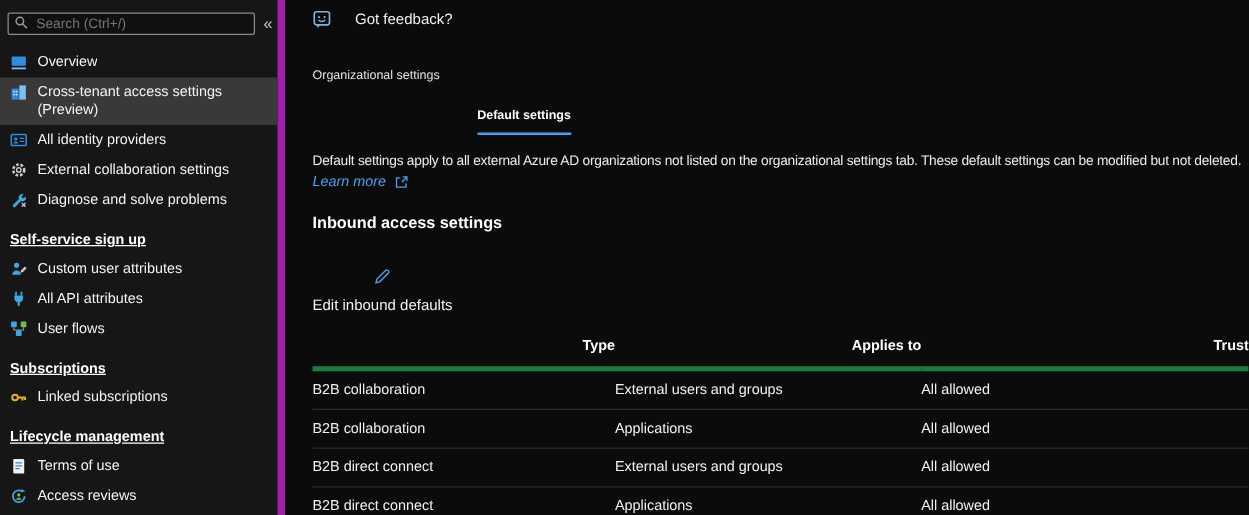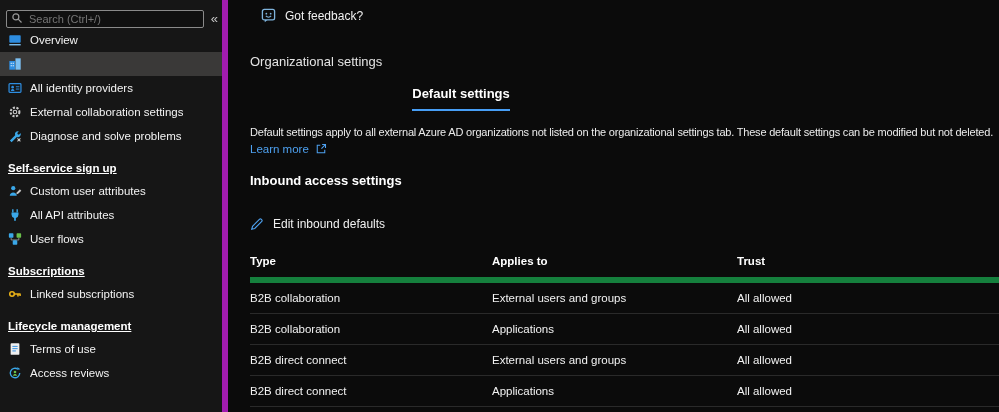--- a/index.html
+++ b/index.html
@@ -19,66 +19,66 @@
   .search-row { display: flex; align-items: center; gap: 7px; padding: 0 4px 0 6px; }
   .searchbox { position: relative; flex: 1; }
   .searchbox input {
     width: 100%; height: 18px; background: #101010; border: 1px solid #8a8a8a;
     border-radius: 2px; color: #cfcfcf; font-size: 11px; padding: 0 4px 0 22px;
     outline: none; font-family: inherit;
   }
   .search-ic { position: absolute; left: 5px; top: 3px; }
   .collapse { color: #c8c8c8; font-size: 13px; cursor: pointer; line-height: 18px; }
 
-  .nav { }
+  .nav { margin-top: 10px; }
   .item {
     display: flex; align-items: flex-start; gap: 8px;
     padding: 5px 8px; font-size: 11.5px; color: #f3f3f3; cursor: pointer;
     line-height: 14px;
   }
   .item.selected { background: #3a3938; }
   .item .icon { flex: none; margin-top: 0px; }
   .item .lbl { white-space: nowrap; overflow: hidden; }
   .item.selected .lbl { white-space: normal; }
   .sec-header {
     font-size: 11.5px; font-weight: 700; color: #ffffff;
     padding: 5px 8px; margin-top: 9px; text-decoration: underline;
   }
 
   
   .main { flex: 1; padding: 8px 0 0 22px; overflow: hidden; }
   .feedback {
-    display: inline-flex; align-items: center; gap: 9px;
-    font-size: 12px; color: #f0f0f0; cursor: pointer; margin-left: 11px;
+    display: inline-flex; align-items: flex-start; gap: 19px;
+    font-size: 12px; color: #f0f0f0; cursor: pointer;
   }
   .tabs { display: flex; gap: 30px; margin-top: 27px; }
   .tab {
-    font-size: 13px; color: #e4e4e4; padding-bottom: 8px;
+    font-size: 10px; color: #e4e4e4; padding-bottom: 8px;
     border-bottom: 2.5px solid transparent; cursor: pointer;
   }
   .tab.active { color: #fff; font-weight: 700; border-bottom-color: #479ef5; margin-top: 32px; }
 
   .desc {
     margin: 15px 0 0; font-size: 11px; letter-spacing: -0.2px;
     color: #ececec; white-space: nowrap; overflow: hidden;
   }
   .learn-more {
     display: inline-flex; align-items: center; gap: 6px; margin-top: 5px;
-    font-size: 11.5px; color: #4ea1f0; cursor: pointer; text-decoration: none;
+    font-size: 11.5px; color: #4ea1f0; cursor: pointer; text-decoration: none; font-style: italic;
   }
   .section-title { margin: 16px 0 12px; font-size: 13px; font-weight: 700; color: #fff; }
   .edit-btn {
     display: inline-flex; align-items: center; gap: 9px; margin-top: 17px;
-    font-size: 12px; color: #f2f2f2; cursor: pointer;
+    font-size: 12px; color: #f2f2f2; cursor: pointer; flex-direction: column;
   }
 
   table.grid { width: 100%; border-collapse: collapse; margin-top: 13px; }
   table.grid th {
-    text-align: left; font-size: 11.5px; font-weight: 700; color: #fff;
-    padding: 7px 0 10px; border-bottom: 6px solid #15803d;
+    text-align: right; font-size: 11.5px; font-weight: 700; color: #fff;
+    padding: 7px 0 10px; border-bottom: 4px solid #15803d;
   }
   table.grid td {
     font-size: 11.5px; color: #f2f2f2;
     padding: 9px 0 9px; border-bottom: 1px solid #2a2a2a;
   }
   .col-type { width: 242px; }
   .col-applies { width: 245px; }
 </style>
 </head>
 <body>
@@ -109,20 +109,21 @@
 
       <div class="item selected">
         <svg class="icon" width="14" height="14" viewBox="0 0 16 16">
           <rect x="1.5" y="4.5" width="6.5" height="10" fill="#2e8de0"></rect>
           <rect x="8.5" y="1.5" width="6" height="13" fill="#7cc0f2"></rect>
           <rect x="3" y="6.5" width="1.4" height="1.4" fill="#cfe8fa"></rect>
           <rect x="5.3" y="6.5" width="1.4" height="1.4" fill="#cfe8fa"></rect>
           <rect x="3" y="9.3" width="1.4" height="1.4" fill="#cfe8fa"></rect>
           <rect x="5.3" y="9.3" width="1.4" height="1.4" fill="#cfe8fa"></rect>
         </svg>
+        <span class="lbl">Cross-tenant access settings (Preview)</span>
       </div>
 
       <div class="item">
         <svg class="icon" width="14" height="14" viewBox="0 0 16 16">
           <rect x="1.2" y="3" width="13.6" height="10" rx="1" fill="none" stroke="#2e8de0" stroke-width="1.4"></rect>
           <circle cx="5.3" cy="7" r="1.5" fill="#2e8de0"></circle>
           <path d="M3.2 11.3c.4-1.5 1.1-2.2 2.1-2.2s1.7.7 2.1 2.2z" fill="#2e8de0"></path>
           <line x1="9" y1="6.6" x2="13" y2="6.6" stroke="#2e8de0" stroke-width="1.1"></line>
           <line x1="9" y1="9.2" x2="13" y2="9.2" stroke="#2e8de0" stroke-width="1.1"></line>
         </svg>

